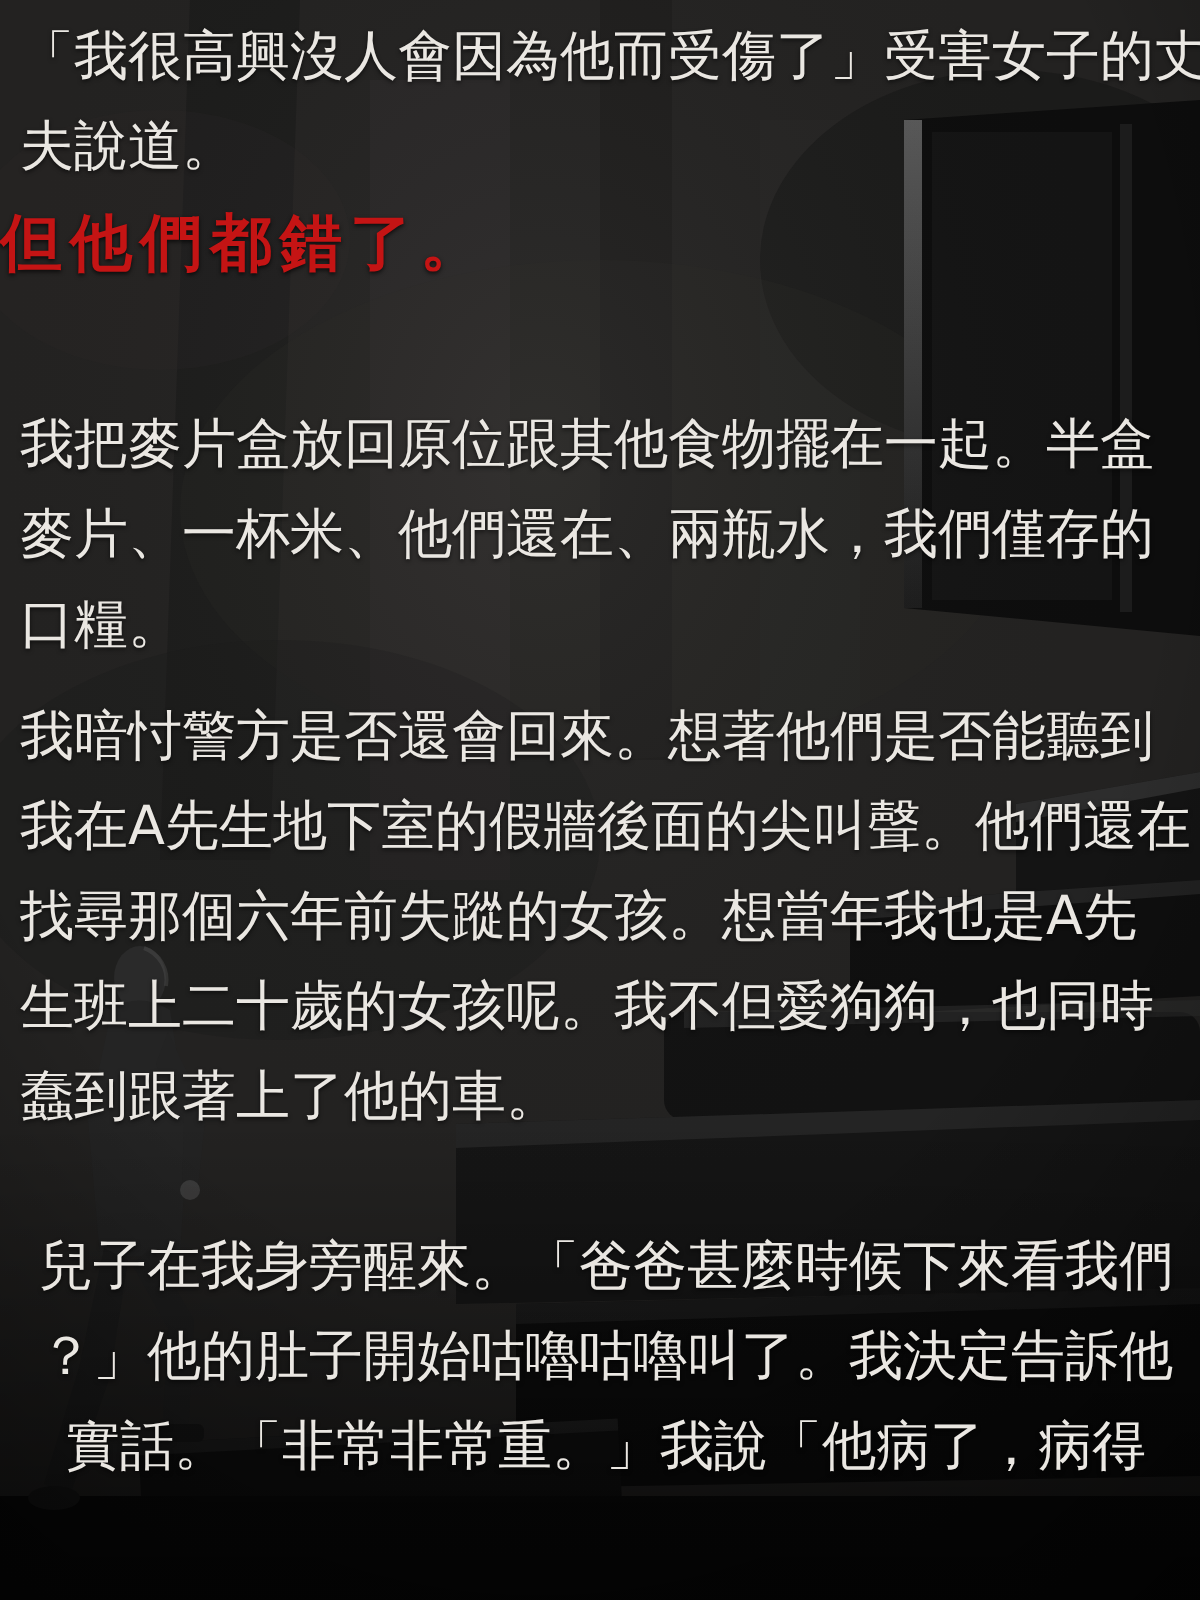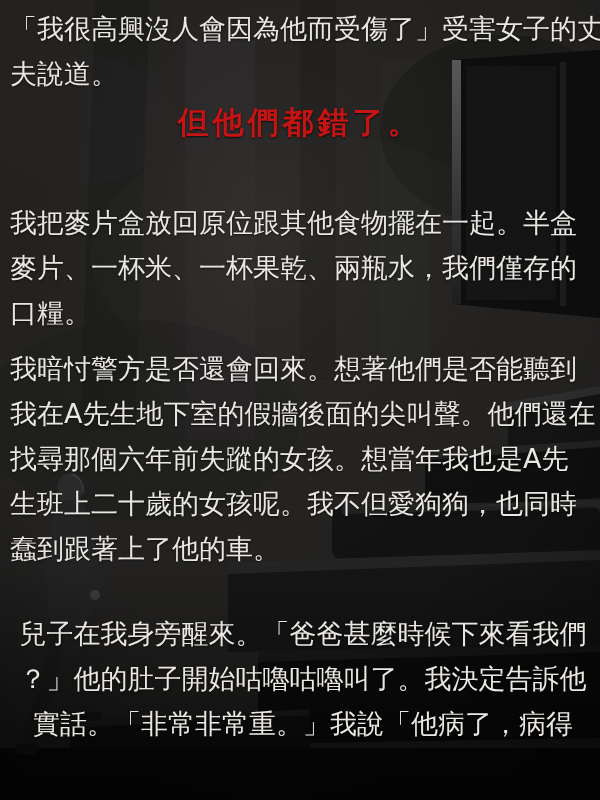--- a/index.html
+++ b/index.html
@@ -42,21 +42,20 @@
     white-space: nowrap;
     font-size: 27px;
     line-height: 45px;
     color: #eae7e2;
     text-shadow: 0 1px 2px rgba(0,0,0,0.6);
   }
   .red-line {
     position: absolute;
     left: 0;
     width: 100%;
-    text-align: center;
     white-space: nowrap;
     font-size: 31px;
     line-height: 45px;
     font-weight: bold;
     letter-spacing: 4px;
     color: #c41414;
     text-shadow: 0 1px 2px rgba(0,0,0,0.7);
   }
   .p1 { top: 6px; }
   .redpos { top: 100px; }
@@ -149,21 +148,21 @@
 
     <div class="para p1">
       <span class="line">「我很高興沒人會因為他而受傷了」受害女子的丈</span>
       <span class="line">夫說道。</span>
     </div>
 
     <div class="red-line redpos">但他們都錯了。</div>
 
     <div class="para p2">
       <span class="line">我把麥片盒放回原位跟其他食物擺在一起。半盒</span>
-      <span class="line">麥片、一杯米、一杯果乾、兩瓶水，我們僅存的</span>
+      <span class="line">麥片、一杯米、他們還在、兩瓶水，我們僅存的</span>
       <span class="line">口糧。</span>
     </div>
 
     <div class="para p3">
       <span class="line">我暗忖警方是否還會回來。想著他們是否能聽到</span>
       <span class="line">我在A先生地下室的假牆後面的尖叫聲。他們還在</span>
       <span class="line">找尋那個六年前失蹤的女孩。想當年我也是A先</span>
       <span class="line">生班上二十歲的女孩呢。我不但愛狗狗，也同時</span>
       <span class="line">蠢到跟著上了他的車。</span>
     </div>

